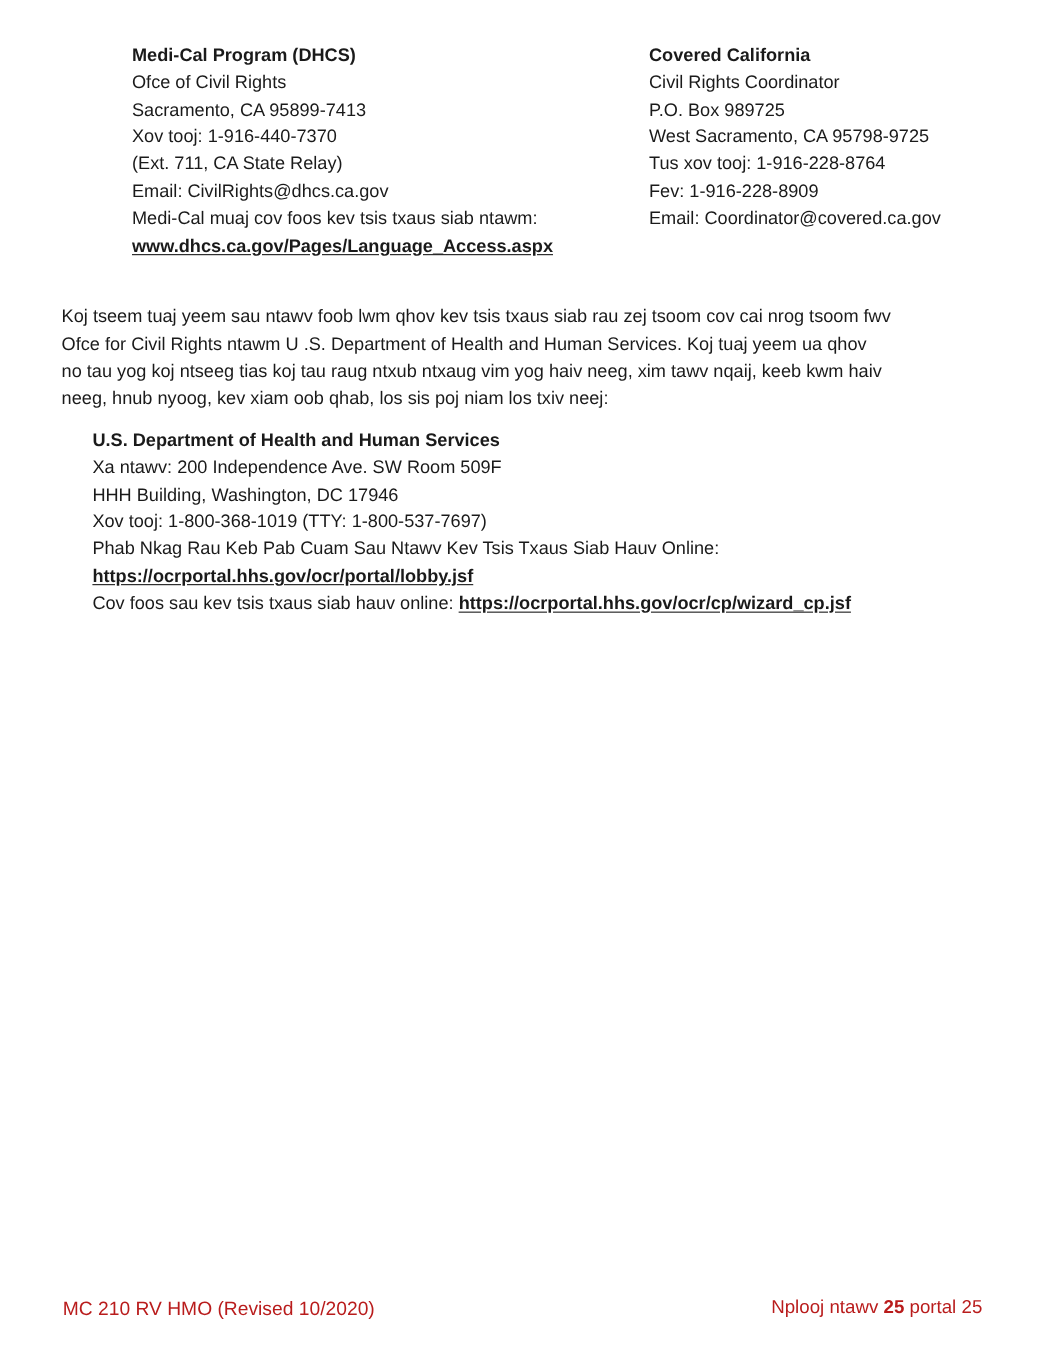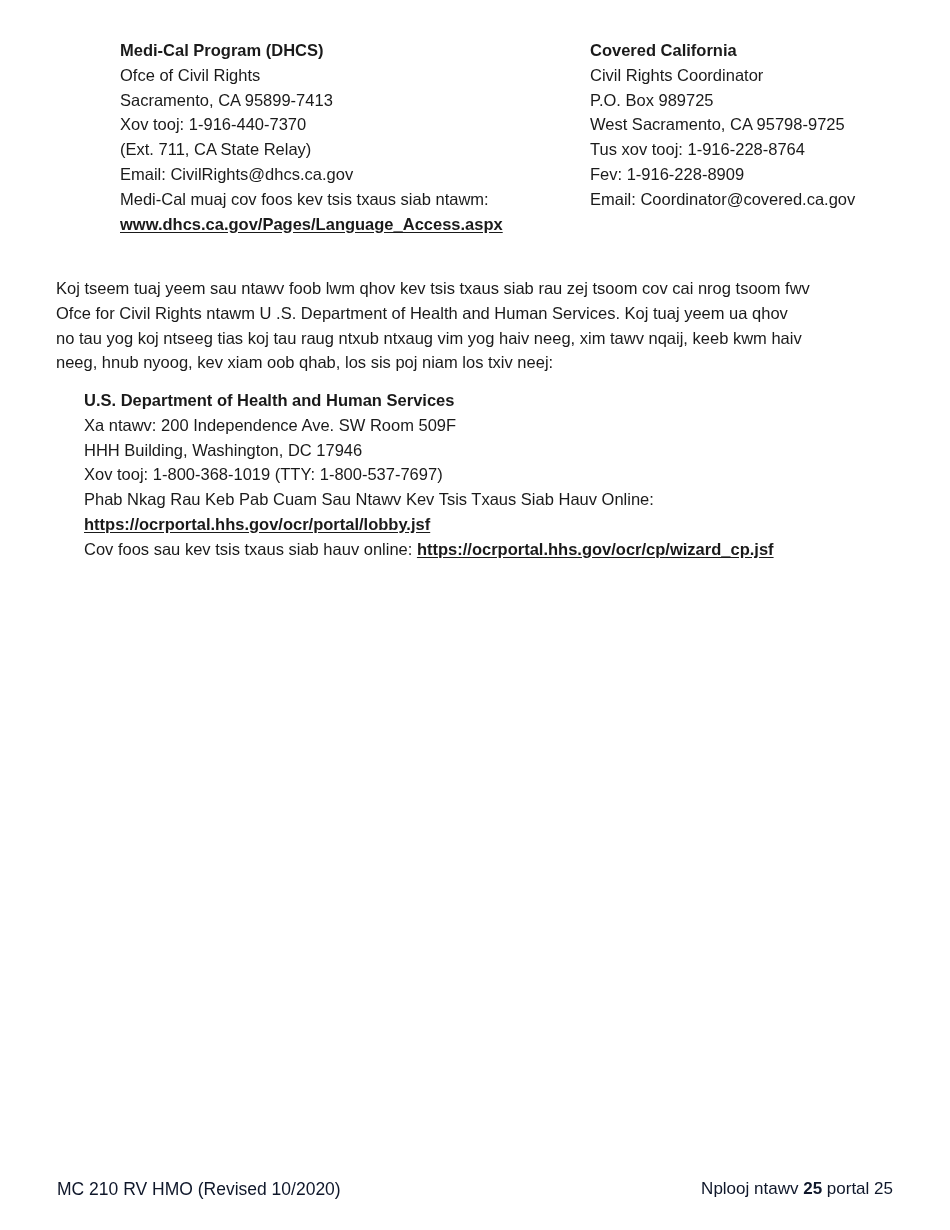--- a/index.html
+++ b/index.html
@@ -9,21 +9,21 @@
       font-size: 16.5px;
     }
     .block { position: absolute; line-height: 24.8px; }
     .line { display: block; white-space: nowrap; }
     .bold { font-weight: bold; }
     a.link { color: #1a1a1a; font-weight: bold; text-decoration: underline; text-underline-offset: 2px; }
     #medi { left: 76px; top: 38px; margin-left: 44px; }
     #covered { left: 590px; top: 38px; }
     #para { left: 56px; top: 276px; width: 850px; line-height: 24.8px; }
     #hhs { left: 84px; top: 388px; }
-    .footer { position: absolute; top: 1179px; font-size: 17.5px; color: #0f172a; }
+    .footer { position: absolute; top: 1179px; font-size: 17.5px; color: #b91c1c; }
     #footer-left { left: 57px; }
     #footer-right { right: 57px; font-size: 17px; }
   </style>
 </head>
 <body>
 
 <div class="block" id="medi">
   <span class="line bold">Medi-Cal Program (DHCS)</span>
   <span class="line">Ofce of Civil Rights</span>
   <span class="line">Sacramento, CA 95899-7413</span>

